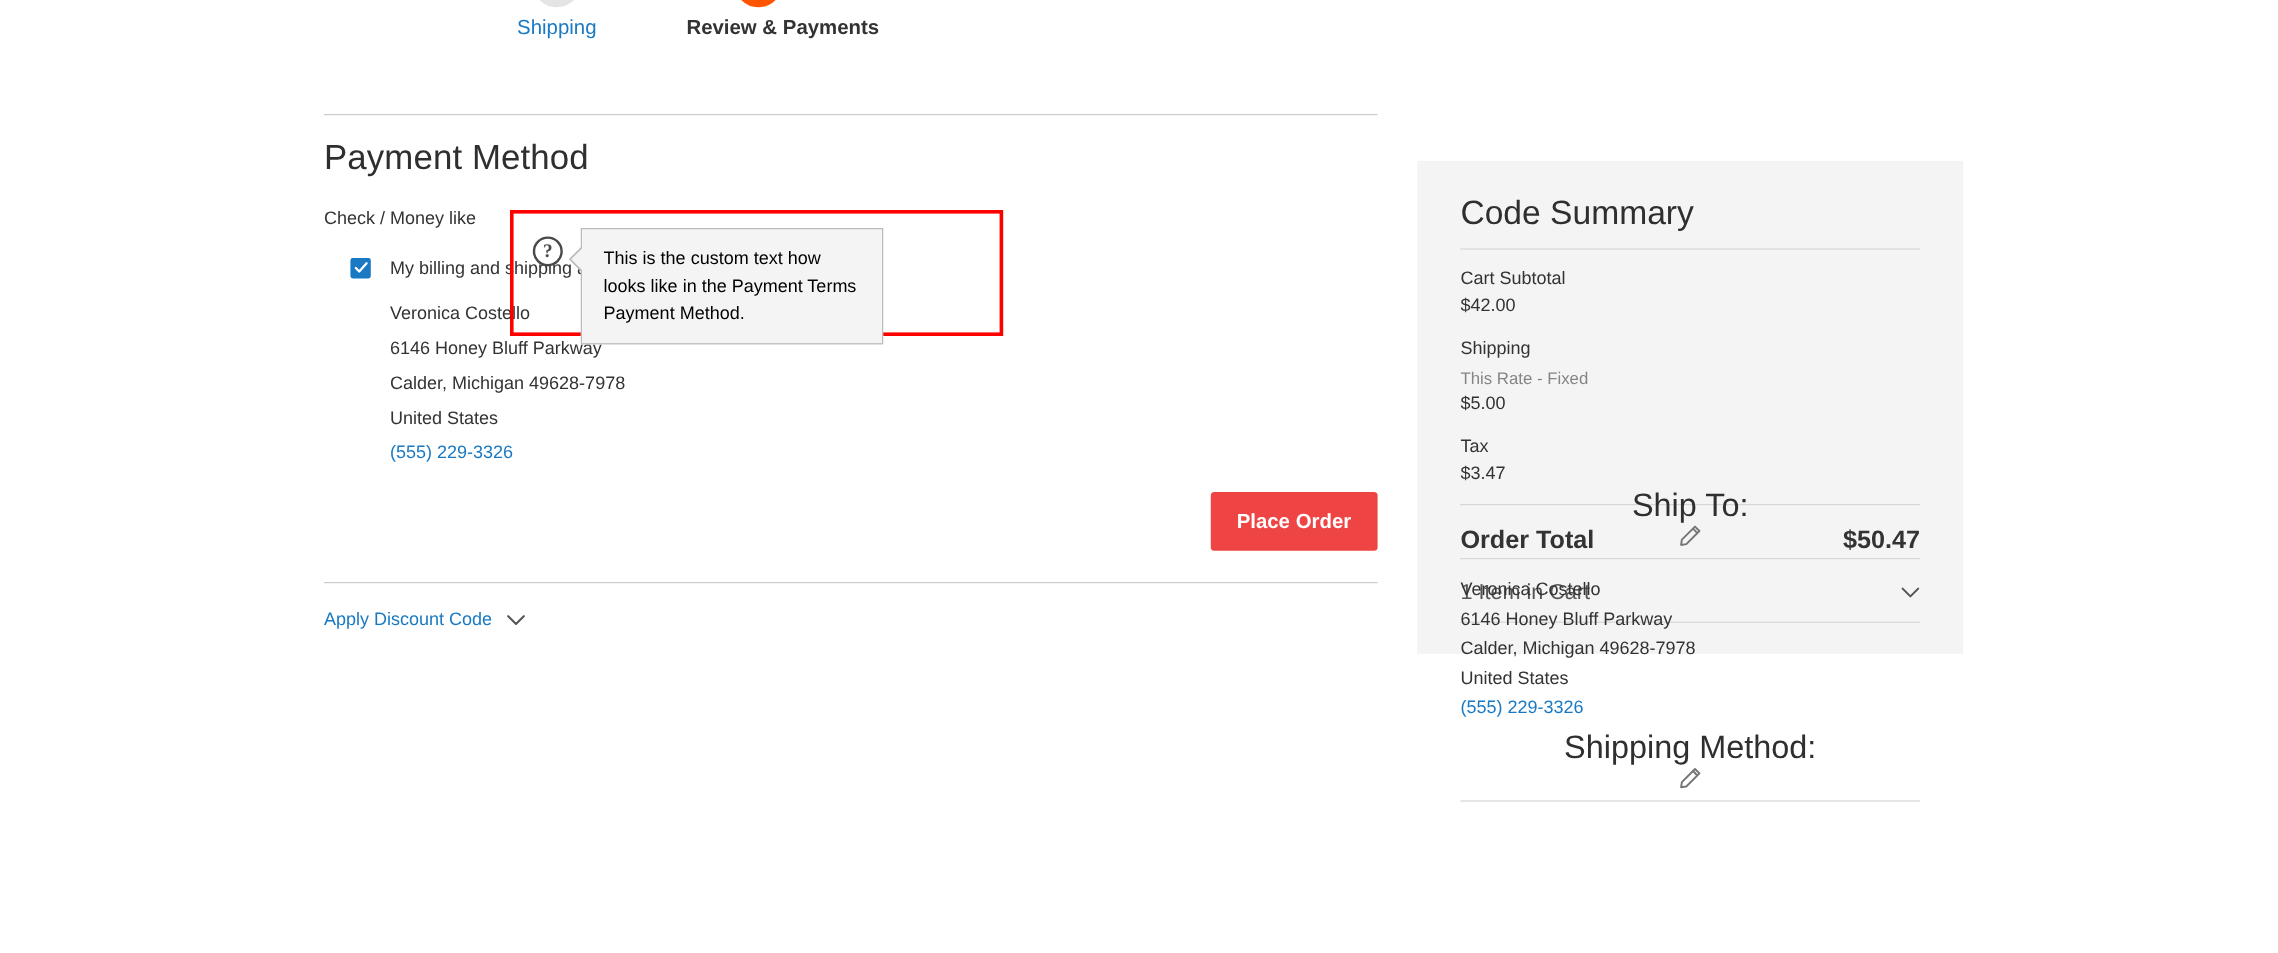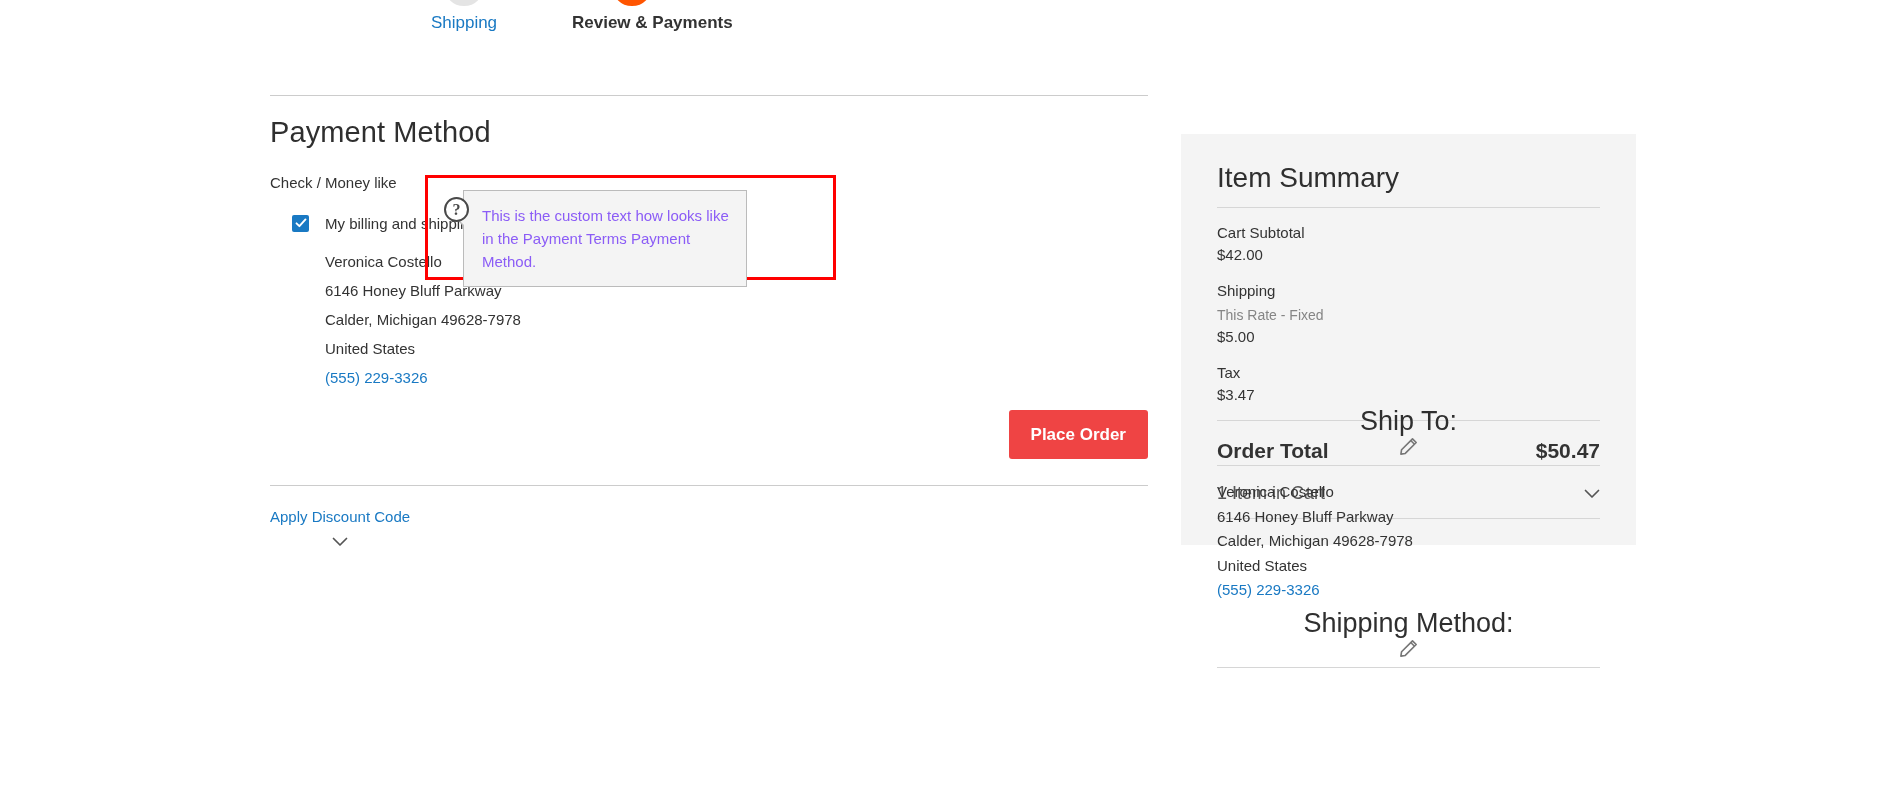--- a/index.html
+++ b/index.html
@@ -55,25 +55,25 @@
   
   .help-icon {
     position: absolute; left: 444px; top: 197px;
     width: 25px; height: 25px; border-radius: 50%;
     border: 2px solid #494949; color: #494949;
     font: bold 16px "Liberation Serif", serif;
     display: flex; align-items: center; justify-content: center;
     z-index: 32; background:#fff;
   }
   .tooltip {
-    position: absolute; left: 463px; top: 190px;
-    width: 284px; min-height: 62px;
+    position: absolute; left: 484px; top: 190px;
+    width: 252px; min-height: 62px;
     background: #f4f4f4; border: 1px solid #bbbbbb;
     padding: 13px 16px 13px 18px;
-    font-size: 15px; line-height: 23px; color: #8b5cf6;
+    font-size: 15px; line-height: 23px; color: #000000;
     z-index: 31;
   }
   .tooltip::before {
     content: ""; position: absolute; left: -11px; top: 14px;
     border-top: 11px solid transparent;
     border-bottom: 11px solid transparent;
     border-right: 11px solid #bbbbbb;
   }
   .tooltip::after {
     content: ""; position: absolute; left: -9px; top: 15px;
@@ -101,21 +101,21 @@
     position: absolute; right: 0; top: 0;
     background: #ef4444; color: #ffffff; border: none;
     font-family: "Liberation Sans", sans-serif;
     font-size: 17px; font-weight: bold;
     padding: 0 22px; height: 49px; border-radius: 3px; cursor: pointer;
   }
   .hr2 { margin-top: 11px; height: 1px; background: #cccccc; width: 878px; }
 
   .discount {
     margin-top: 22px; display: inline-flex; align-items: center; gap: 12px;
-    color: #1979c3; font-size: 15px; cursor: pointer; flex-direction: column;
+    color: #1979c3; font-size: 15px; cursor: pointer;
   }
   .chev { width: 16px; height: 10px; display:block; }
 
   
   .summary-panel {
     position: absolute; left: 1181px; top: 134px;
     width: 455px; background: #f4f4f4;
     padding: 27px 36px 26px 36px;
   }
   .summary-title {
@@ -213,21 +213,21 @@
         <path d="M1.5 1.5 L8 8 L14.5 1.5" fill="none" stroke="#555555" stroke-width="1.7" stroke-linecap="round" stroke-linejoin="round"></path>
       </svg>
     </div>
   </div>
 
   <div class="help-icon">?</div>
   <div class="tooltip">This is the custom text how looks like in the Payment Terms Payment Method.</div>
   <div class="redbox"></div>
 
   <div class="summary-panel">
-    <div class="summary-title">Item Summary</div>
+    <div class="summary-title">Code Summary</div>
     <div class="sum-divider"></div>
 
     <div class="sum-row">
       <span>
         <span>Cart Subtotal</span>
       </span>
       <span>$42.00</span>
     </div>
 
     <div class="sum-row">

